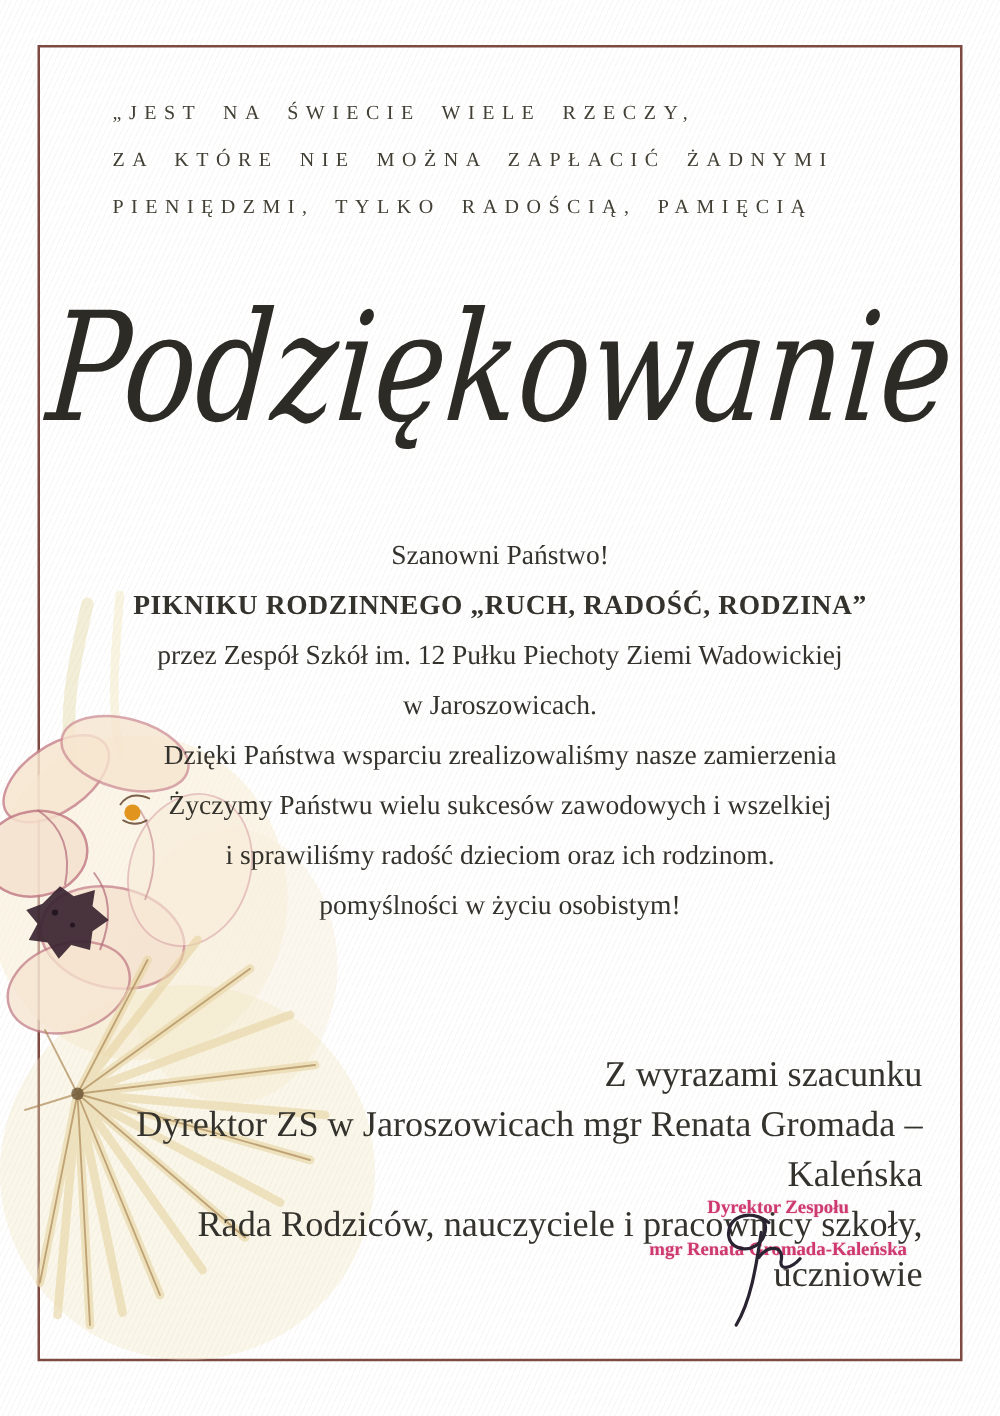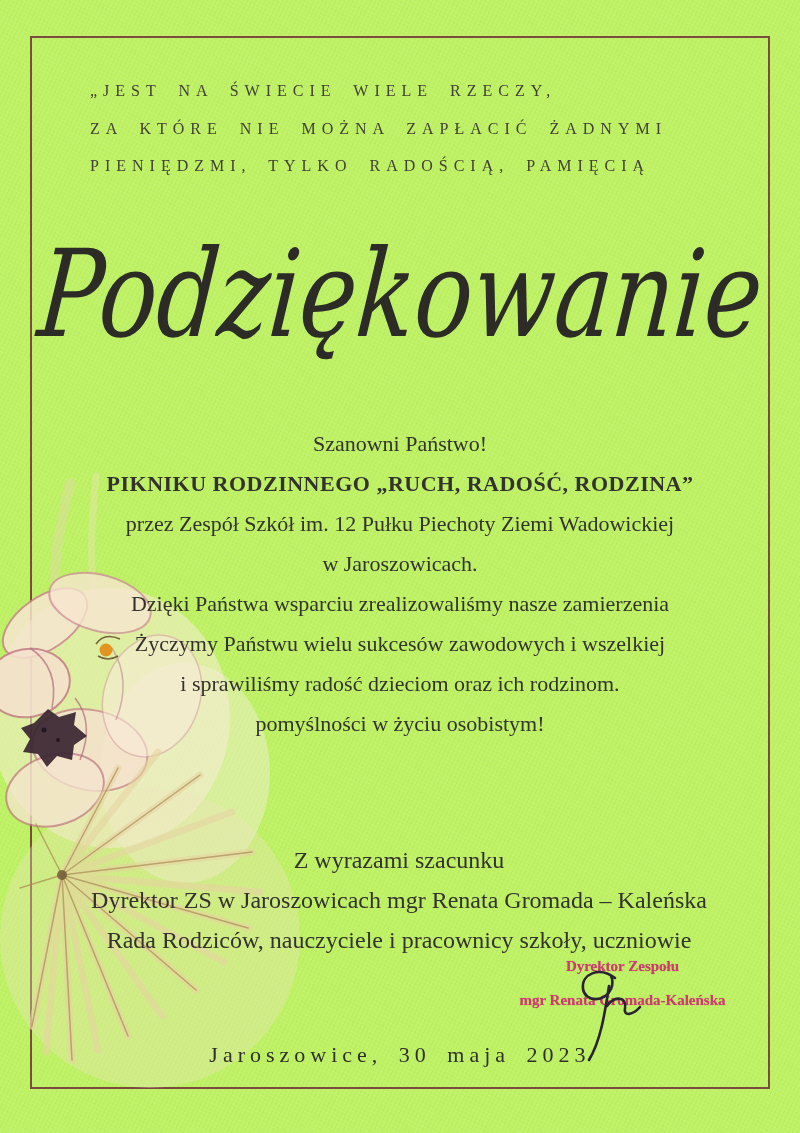--- a/index.html
+++ b/index.html
@@ -1,20 +1,20 @@
 <!DOCTYPE html>
 <html><head>
 <meta charset="utf-8">
 <style>
   html,body{margin:0;padding:0;background:#e9e6d2;}
   .page{
     position:relative;
     width:800px;height:1133px;
     margin:0 auto;
-    background:#bef264;
+    background:#ffffff;
     overflow:hidden;
     font-family:"Liberation Serif","DejaVu Serif",serif;
   }
   .texture{
     position:absolute;inset:0;z-index:0;pointer-events:none;
     background:
       repeating-linear-gradient(115deg, rgba(120,110,70,0.05) 0 1px, transparent 1px 4px),
       repeating-linear-gradient(25deg, rgba(255,255,255,0.06) 0 1px, transparent 1px 4px);
   }
   .frame{
@@ -33,21 +33,21 @@
     font-size:96px;color:#2c2b26;
     transform:scaleY(1.26) skewX(-6deg);transform-origin:50% 55%;
   }
   .body-block{
     position:absolute;top:424px;left:0;width:100%;z-index:3;
     text-align:center;font-size:22px;line-height:40px;color:#34322c;
   }
   .body-block .bold{font-weight:bold;letter-spacing:.5px;}
   .closing{
     position:absolute;top:840px;left:60px;right:62px;z-index:3;
-    text-align:center;font-size:24px;line-height:40px;color:#34322c;
+    text-align:right;font-size:29px;line-height:40px;color:#34322c;
   }
   .stamp-school{
     position:absolute;left:132px;top:952px;width:230px;z-index:4;
     text-align:center;color:#d6417f;font-weight:bold;
     text-shadow:0 0 1px rgba(214,65,127,.55);
   }
   .stamp-school .s-name{font-size:15px;letter-spacing:1.5px;line-height:18px;}
   .stamp-school .s-l2{font-size:13px;font-style:italic;line-height:16px;}
   .stamp-school .s-l3{font-size:12px;line-height:15px;}
   .stamp-school .s-l4{font-size:13px;line-height:16px;}
@@ -163,14 +163,13 @@
   </div>
 
   <svg class="signature-svg" viewBox="0 0 130 105" aria-hidden="true">
     <g stroke="#2a2332" stroke-width="2.6" fill="none" stroke-linecap="round">
       <path d="M60,16 C44,4 26,12 28,27 C30,40 50,41 56,27 C58,22 58,18 56,14"></path>
       <path d="M54,24 C50,50 46,78 34,98"></path>
       <path d="M52,44 C60,33 72,35 70,46 C68,55 78,53 85,45"></path>
     </g>
   </svg>
 
-  <div class="dateline">Jaroszowice, 30 maja 2023</div>
 </div>
 
 </body></html>

